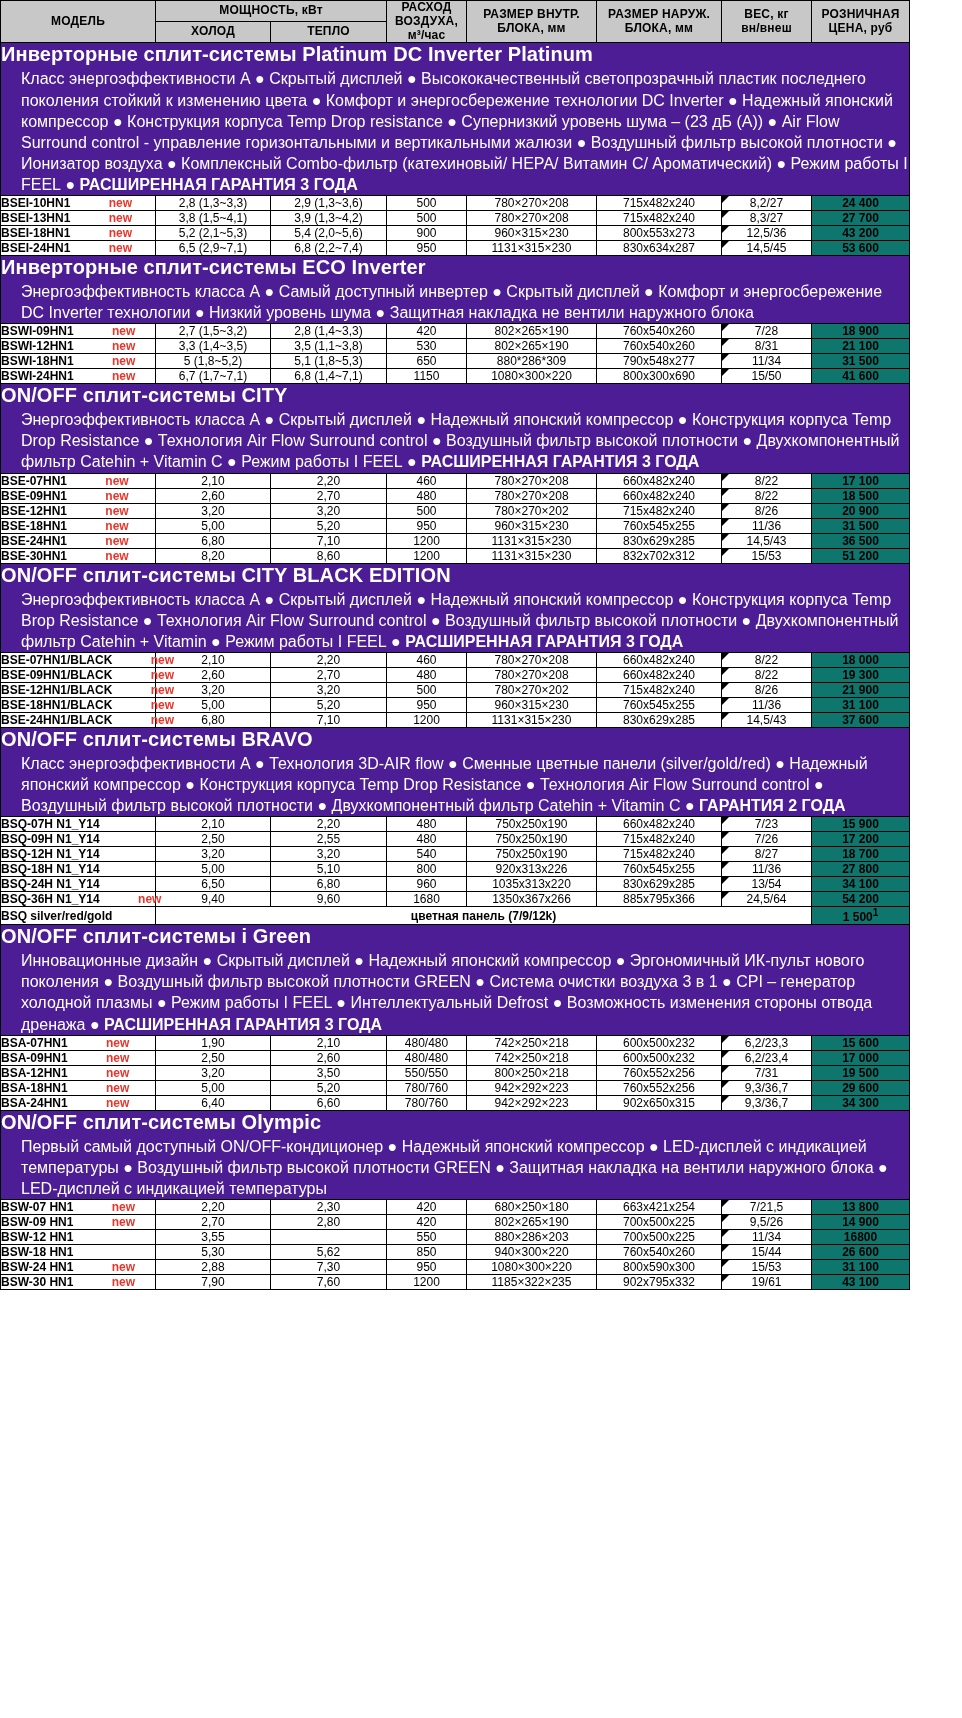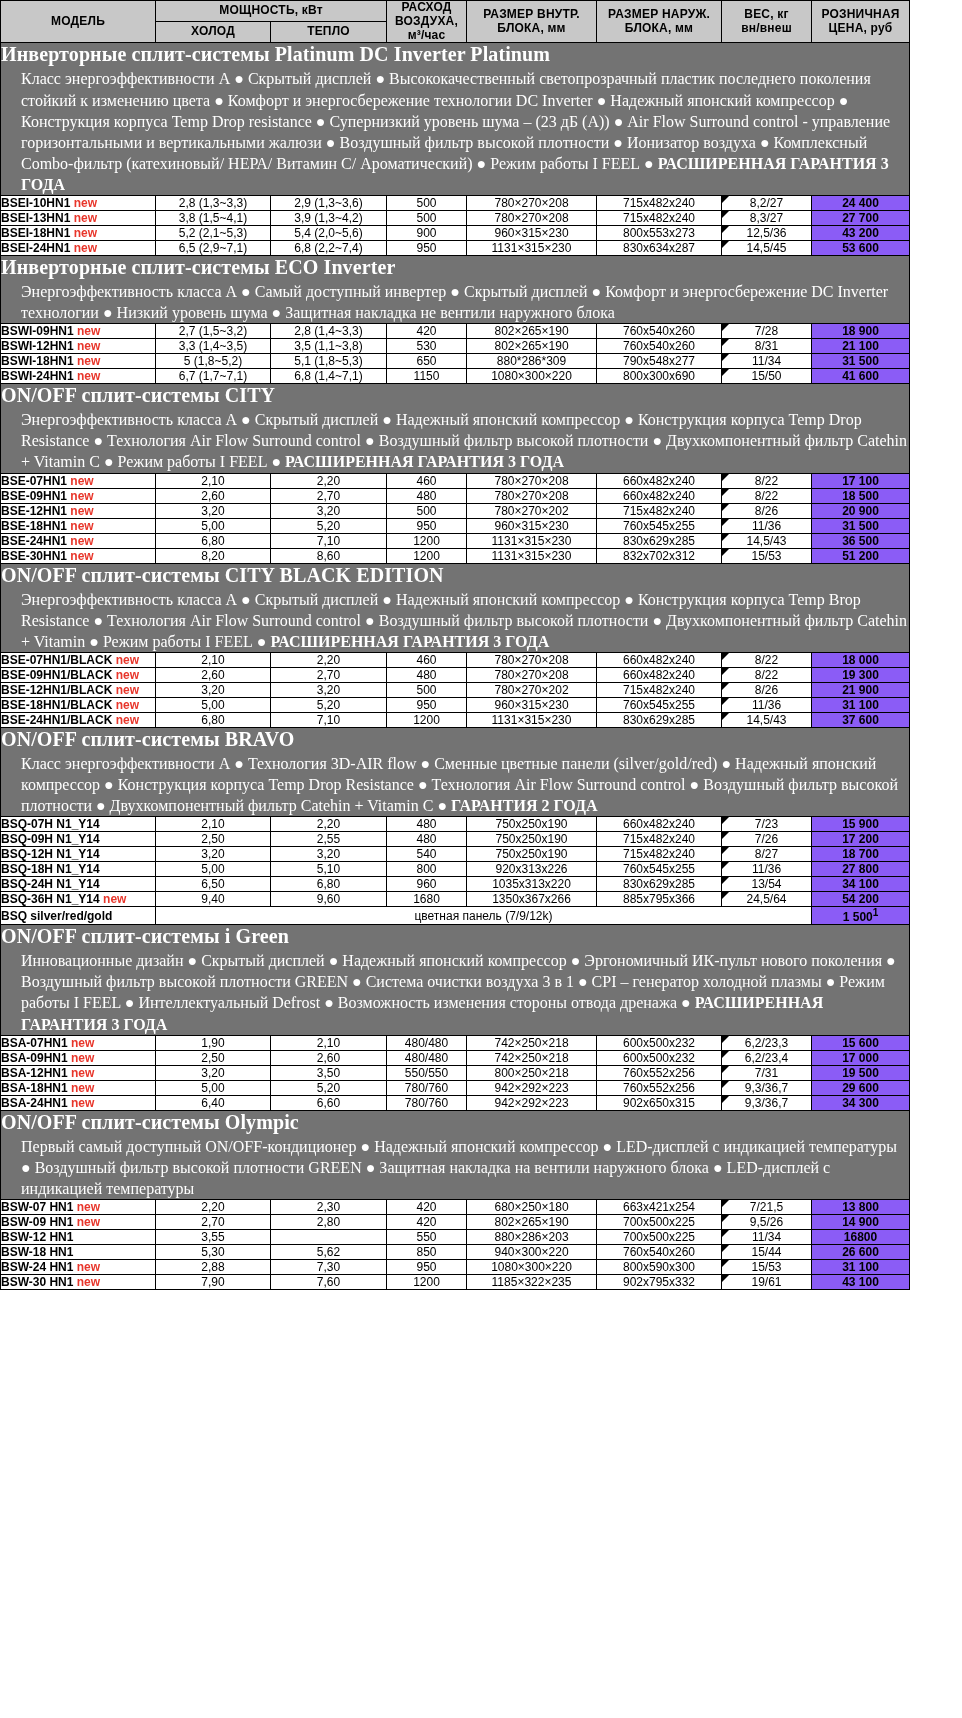--- a/index.html
+++ b/index.html
@@ -39,24 +39,23 @@
   .col-model  { width: 155px; }
   .col-cold   { width: 115px; }
   .col-heat   { width: 116px; }
   .col-air    { width: 80px; }
   .col-inner  { width: 130px; }
   .col-outer  { width: 125px; }
   .col-weight { width: 90px; }
   .col-price  { width: 98px; }
   
   .sec {
-    background: #737373;
+    background: #4c1d95;
     color: #ffffff;
     padding: 4px 6px 6px 6px;
-    font-family: Liberation Serif, serif;
   }
   .sec .sec-title {
     font-size: 20px;
     font-weight: bold;
     line-height: 1.15;
     margin-bottom: 2px;
     letter-spacing: .1px;
   }
   .sec .sec-desc {
     font-size: 16px;
@@ -70,42 +69,44 @@
     font-weight: bold;
     font-size: 13px;
     padding: 4px 6px;
     text-align: left;
     white-space: nowrap;
   }
   td.model .new {
     color: #e8362b;
     font-weight: bold;
     font-size: 12px;
+    padding-left: 35px;
   }
   td.num {
     text-align: center;
     font-size: 12.5px;
     padding: 4px 2px;
   }
   td.dim {
     text-align: center;
     font-size: 11.5px;
     padding: 4px 2px;
   }
   td.price {
-    background: #8b5cf6;
+    background: #0f766e;
     text-align: center;
     font-weight: bold;
     font-size: 14px;
     padding: 4px 4px;
   }
   td.panel-note {
     text-align: center;
     font-size: 12.5px;
     padding: 4px;
+    font-weight: bold;
   }
   
   td.weight { position: relative; text-align: center; font-size: 12px; padding: 4px 2px; }
   td.weight::before {
     content: "";
     position: absolute;
     top: 0; left: 0;
     border-top: 7px solid #000;
     border-right: 7px solid transparent;
   }

